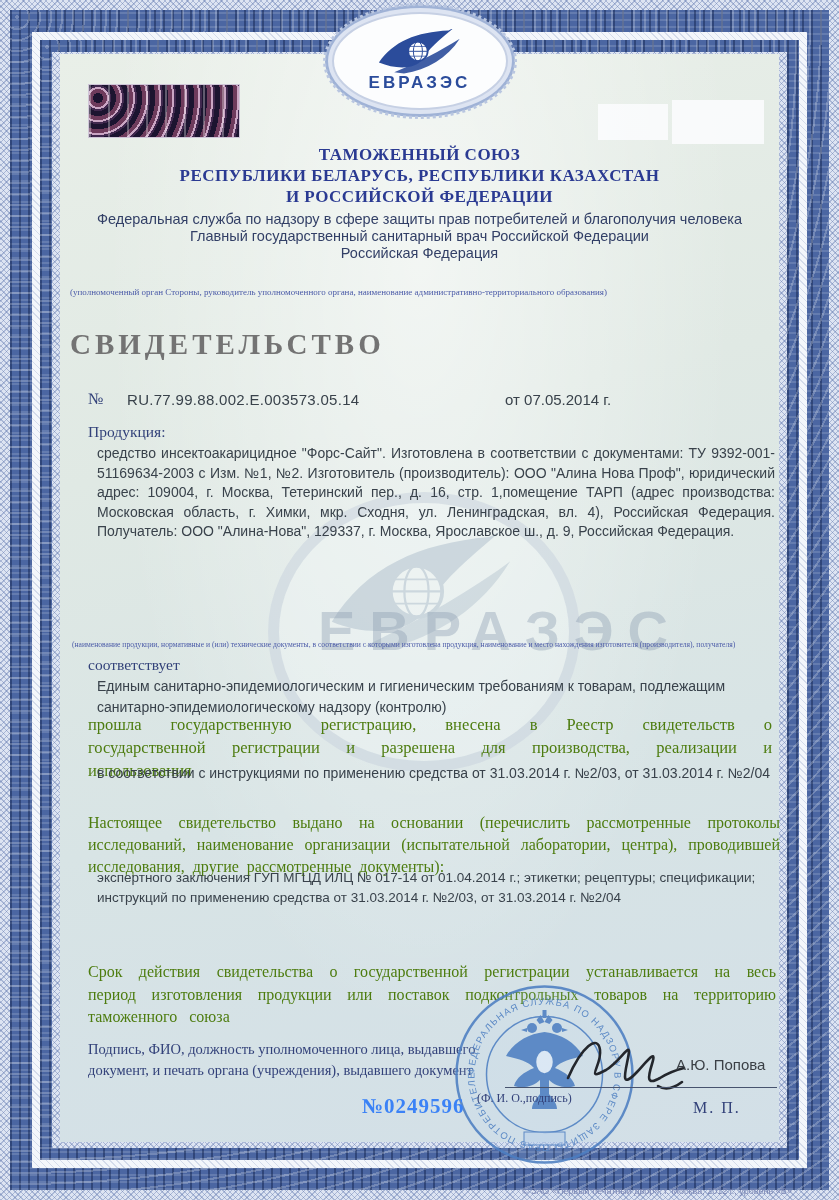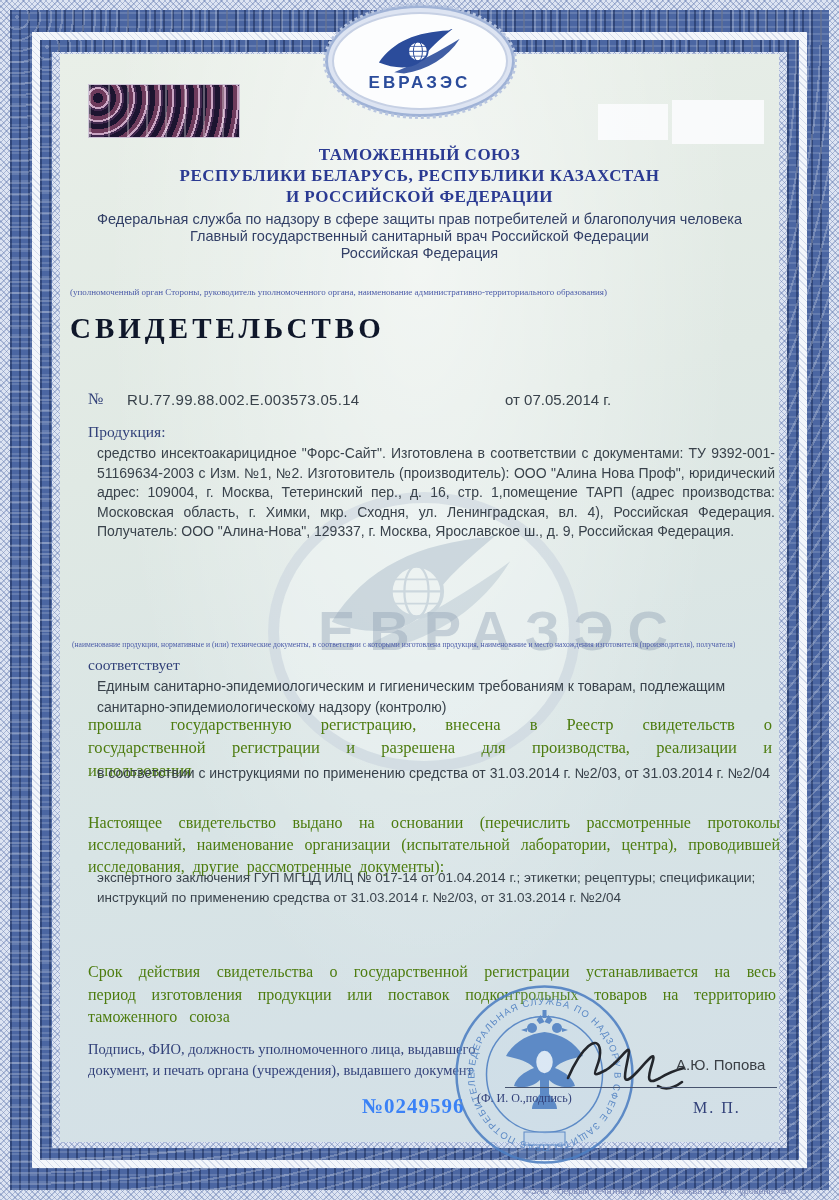--- a/index.html
+++ b/index.html
@@ -49,22 +49,22 @@
   .navy-bold{color:#2a3a92;font-weight:bold;}
   .form-serif{color:#4d7c0f;}
   .typed{font-family:"Liberation Sans","DejaVu Sans",sans-serif;color:#39424b;}
   .center{text-align:left;}
   .just{text-align:justify;}
   .header-block{left:70px;right:70px;top:144px;text-align:center;}
   .h-main{font-size:17px;line-height:21px;letter-spacing:.5px;}
   .h-sub{font-family:"Liberation Sans","DejaVu Sans",sans-serif;font-size:14.5px;
          line-height:17px;color:#323f66;margin-top:4px;}
   .cap{font-size:9px;color:#4b5ba8;}
-  .title-main{left:70px;right:70px;top:312px;font-size:29px;font-weight:bold;
-              color:#0f172a;letter-spacing:4px;}
+  .title-main{left:70px;right:70px;top:328px;font-size:29px;font-weight:bold;
+              color:#737373;letter-spacing:4px;}
   .title-sub{left:70px;right:70px;top:348px;font-size:19px;font-weight:bold;color:#2134a6;
              letter-spacing:1px;}
   .wm-ellipse{left:268px;top:492px;width:290px;height:258px;border:11px solid rgba(160,176,196,.28);
               border-radius:50%;background:rgba(244,248,248,.35);}
   .wm-swoosh{left:318px;top:528px;opacity:.33;}
   .wm-text{left:190px;top:598px;width:620px;text-align:center;
      font-family:"Liberation Sans","DejaVu Sans",sans-serif;font-weight:bold;font-size:56px;
      letter-spacing:14px;color:rgba(140,158,178,.40);}
   .sig-line{left:505px;top:1087px;width:272px;border-top:1.5px solid #47536e;}
   .serial{left:362px;top:1094px;font-size:21px;font-weight:bold;color:#3b82f6;letter-spacing:1px;}
@@ -182,14 +182,14 @@
       </g>
     </svg>
 
     <div class="abs typed" style="left:676px;top:1056px;font-size:15px;color:#3a3f45;">А.Ю. Попова</div>
     <div class="abs sig-line"></div>
     <div class="abs center blue-serif" style="left:477px;top:1091px;width:272px;font-size:12px;">(Ф. И. О.,подпись)</div>
     <div class="abs serial">№0249596</div>
     <div class="abs blue-serif" style="left:693px;top:1099px;font-size:16px;letter-spacing:2px;">М. П.</div>
   </div>
 
-  <div class="abs footer">© ЗАО «Первый печатный двор»,  г. Москва,  2004 г.,  уровень «В»</div>
+  <div class="abs footer">© ЗАО «Первый печатный двор»,  г. Москва,  2012 г.,  уровень «В»</div>
 </div>
 
 </body></html>

